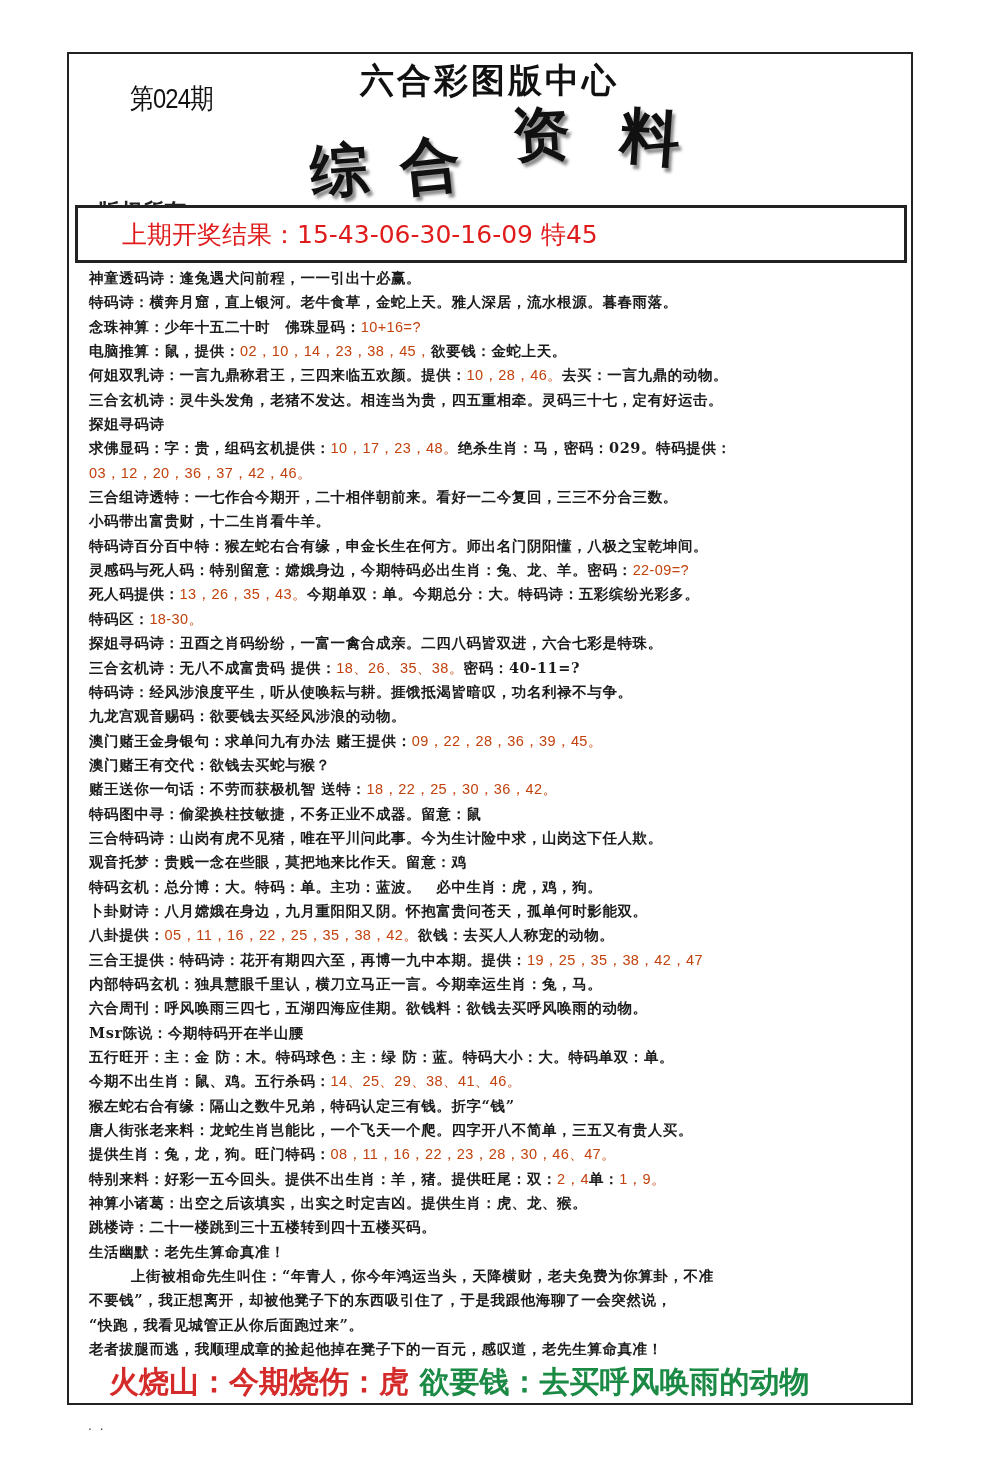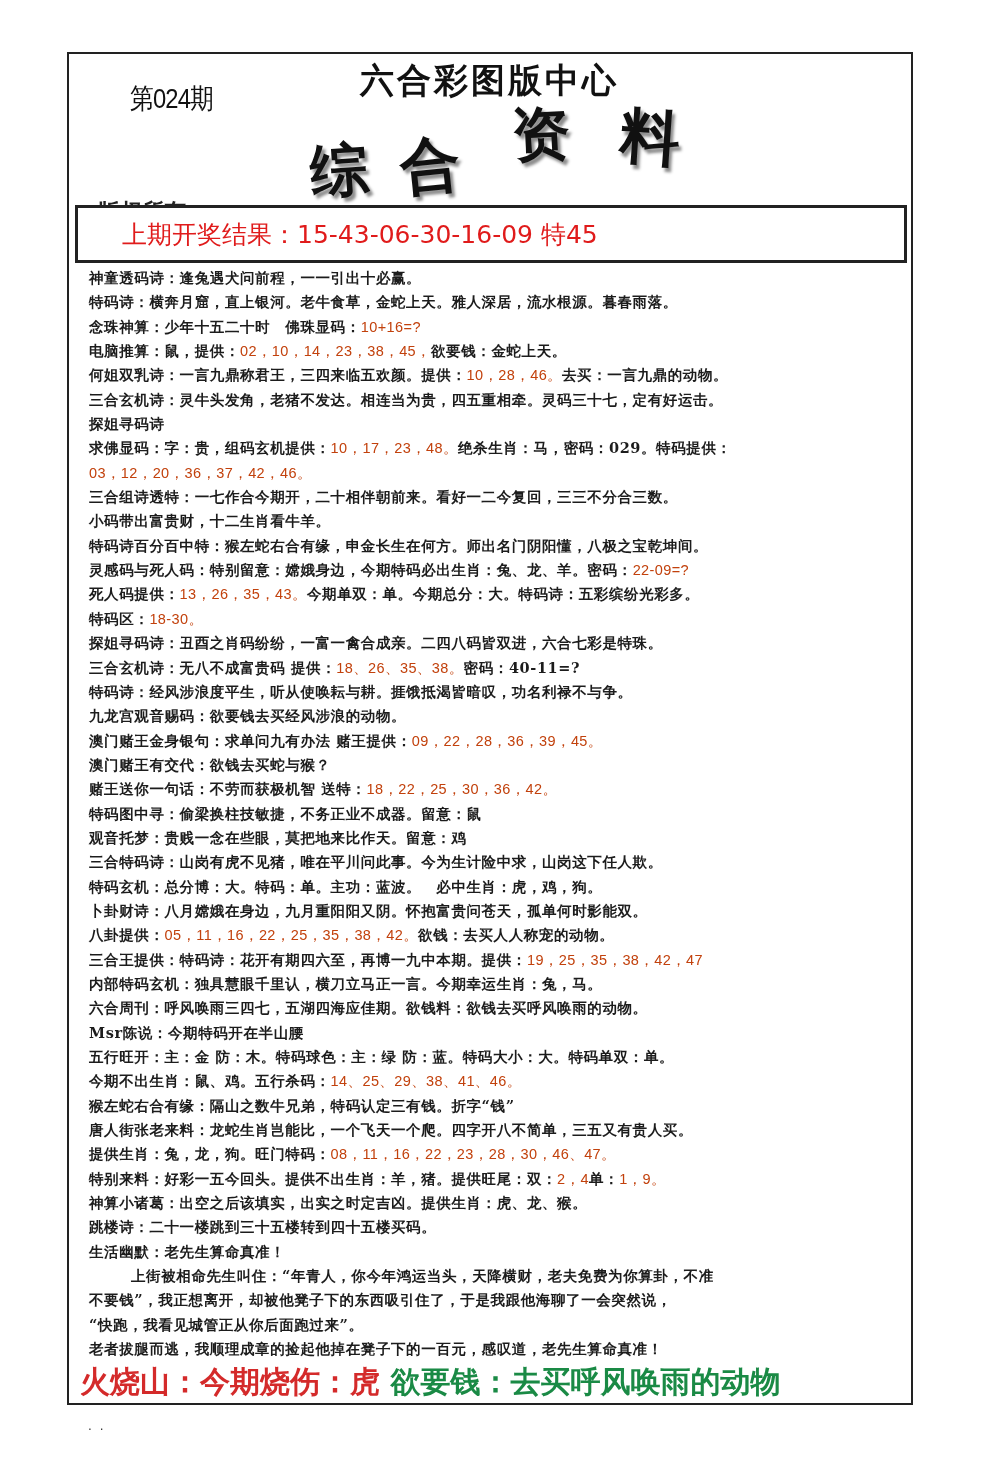--- a/index.html
+++ b/index.html
@@ -115,21 +115,21 @@
   }
   .line .num {
     font-family: "Liberation Sans", sans-serif;
     font-weight: normal;
     color: #c2410c;
     letter-spacing: 0.4px;
   }
   .line.indent { padding-left: 42px; }
   .bottom-banner {
     position: absolute;
-    left: 80px;
+    left: 109px;
     top: 1362px;
     white-space: nowrap;
     font-family: "DejaVu Serif", serif;
     font-weight: bold;
     font-size: 30px;
     letter-spacing: 0px;
   }
   .bb-red { color: #d42a2a; }
   .bb-green { color: #1a8a45; }
   .dots {
@@ -180,22 +180,22 @@
     <div class="line"><span>死人码提供：</span><span class="num">13，26，35，43。</span><span>今期单双：单。今期总分：大。特码诗：五彩缤纷光彩多。</span></div>
     <div class="line"><span>特码区：</span><span class="num">18-30。</span></div>
     <div class="line"><span>探姐寻码诗：</span><span>丑酉之肖码纷纷，一富一禽合成亲。二四八码皆双进，六合七彩是特珠。</span></div>
     <div class="line"><span>三合玄机诗：</span><span>无八不成富贵码 提供：</span><span class="num">18、26、35、38。</span><span>密码：40-11=?</span></div>
     <div class="line"><span>特码诗：</span><span>经风涉浪度平生，听从使唤耘与耕。捱饿抵渴皆暗叹，功名利禄不与争。</span></div>
     <div class="line"><span>九龙宫观音赐码：</span><span>欲要钱去买经风涉浪的动物。</span></div>
     <div class="line"><span>澳门赌王金身银句：</span><span>求单问九有办法 赌王提供：</span><span class="num">09，22，28，36，39，45。</span></div>
     <div class="line"><span>澳门赌王有交代：</span><span>欲钱去买蛇与猴？</span></div>
     <div class="line"><span>赌王送你一句话：</span><span>不劳而获极机智 送特：</span><span class="num">18，22，25，30，36，42。</span></div>
     <div class="line"><span>特码图中寻：</span><span>偷梁换柱技敏捷，不务正业不成器。留意：鼠</span></div>
+    <div class="line"><span>三合特码诗：</span><span>山岗有虎不见猪，唯在平川问此事。今为生计险中求，山岗这下任人欺。</span></div>
     <div class="line"><span>观音托梦：</span><span>贵贱一念在些眼，莫把地来比作天。留意：鸡</span></div>
-    <div class="line"><span>三合特码诗：</span><span>山岗有虎不见猪，唯在平川问此事。今为生计险中求，山岗这下任人欺。</span></div>
     <div class="line"><span>特码玄机：</span><span>总分博：大。特码：单。主功：蓝波。　必中生肖：虎，鸡，狗。</span></div>
     <div class="line"><span>卜卦财诗：</span><span>八月嫦娥在身边，九月重阳阳又阴。怀抱富贵问苍天，孤单何时影能双。</span></div>
     <div class="line"><span>八卦提供：</span><span class="num">05，11，16，22，25，35，38，42。</span><span>欲钱：去买人人称宠的动物。</span></div>
     <div class="line"><span>三合王提供：</span><span>特码诗：花开有期四六至，再博一九中本期。提供：</span><span class="num">19，25，35，38，42，47</span></div>
     <div class="line"><span>内部特码玄机：</span><span>独具慧眼千里认，横刀立马正一言。今期幸运生肖：兔，马。</span></div>
     <div class="line"><span>六合周刊：</span><span>呼风唤雨三四七，五湖四海应佳期。欲钱料：欲钱去买呼风唤雨的动物。</span></div>
     <div class="line"><span>Msr陈说：</span><span>今期特码开在半山腰</span></div>
     <div class="line"><span>五行旺开：</span><span>主：金 防：木。特码球色：主：绿 防：蓝。特码大小：大。特码单双：单。</span></div>
     <div class="line"><span>今期不出生肖：</span><span>鼠、鸡。五行杀码：</span><span class="num">14、25、29、38、41、46。</span></div>
     <div class="line"><span>猴左蛇右合有缘：</span><span>隔山之数牛兄弟，特码认定三有钱。折字“钱”</span></div>

